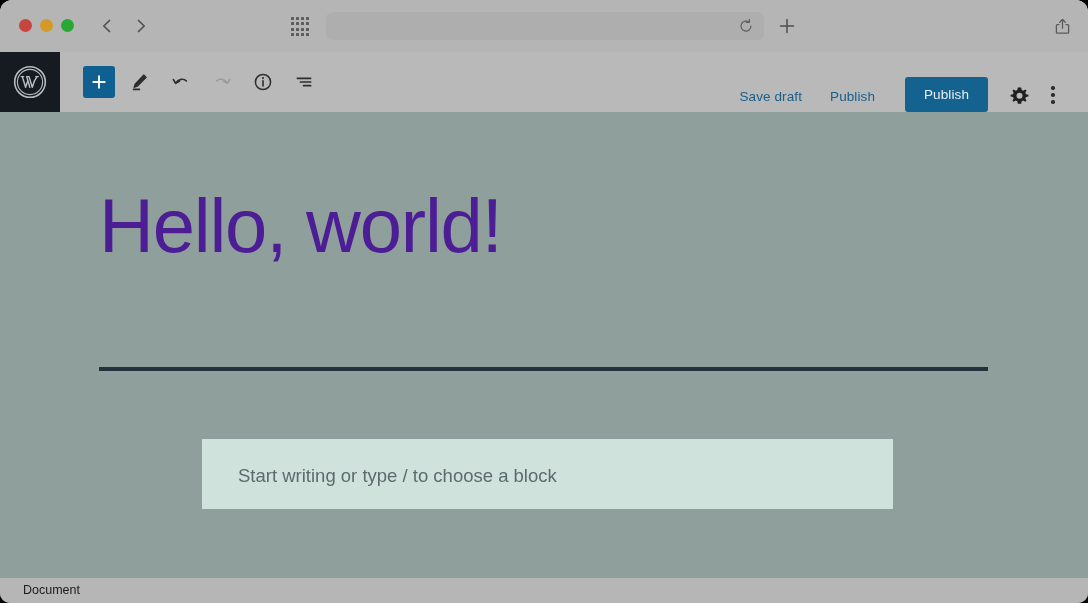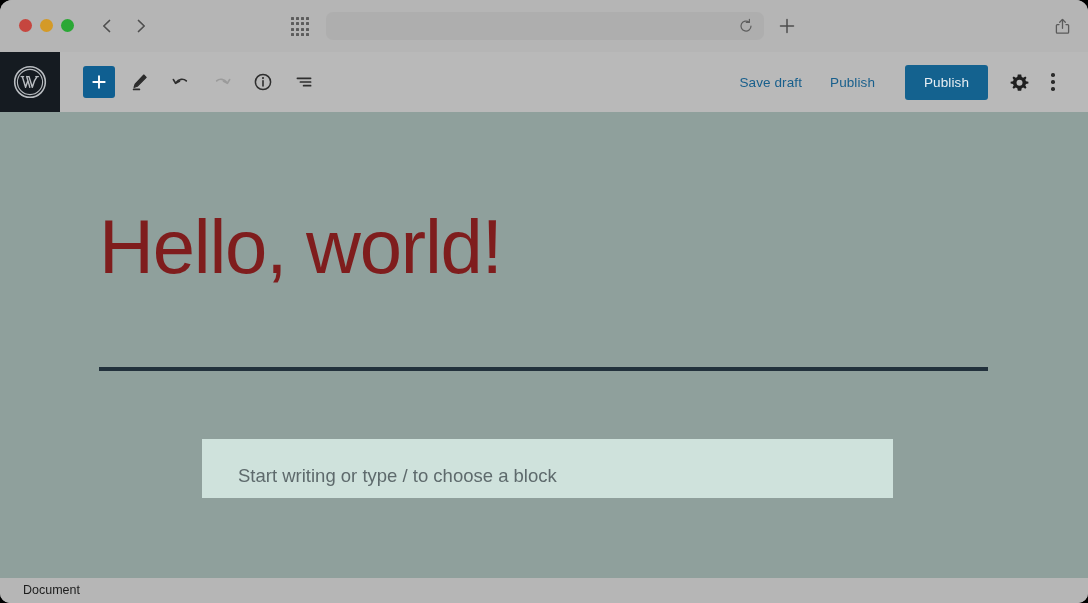--- a/index.html
+++ b/index.html
@@ -185,21 +185,21 @@
     width: 32px;
     height: 32px;
   }
 
   .wp-tools-right {
     position: absolute;
     right: 18px;
     top: 0;
     height: 60px;
     display: flex;
-    align-items: center;
+    align-items: flex-end;
     gap: 0px;
   }
   .text-btn {
     font-size: 13.5px;
     color: #185f8c;
     padding: 8px 14px;
     white-space: nowrap;
     letter-spacing: 0.1px;
   }
   .publish-btn {
@@ -245,41 +245,40 @@
     overflow: hidden;
   }
 
   .post-title {
     position: absolute;
     left: 99px;
     top: 76px;
     font-size: 76px;
     line-height: 1;
     font-weight: 400;
-    color: #7f1d1d;
+    color: #4c1d95;
     letter-spacing: -1.2px;
     white-space: nowrap;
-    margin-top: 21px;
   }
 
   .separator {
     position: absolute;
     left: 99px;
     top: 255px;
     width: 889px;
     height: 4px;
     background: #22313c;
   }
 
   .para-block {
     position: absolute;
     left: 202px;
     top: 327px;
     width: 691px;
-    height: 59px;
+    height: 70px;
     background: #cfe2dc;
   }
   .para-placeholder {
     position: absolute;
     left: 36px;
     top: 0;
     height: 73px;
     line-height: 73px;
     font-size: 18.5px;
     color: #5e6a6c;

